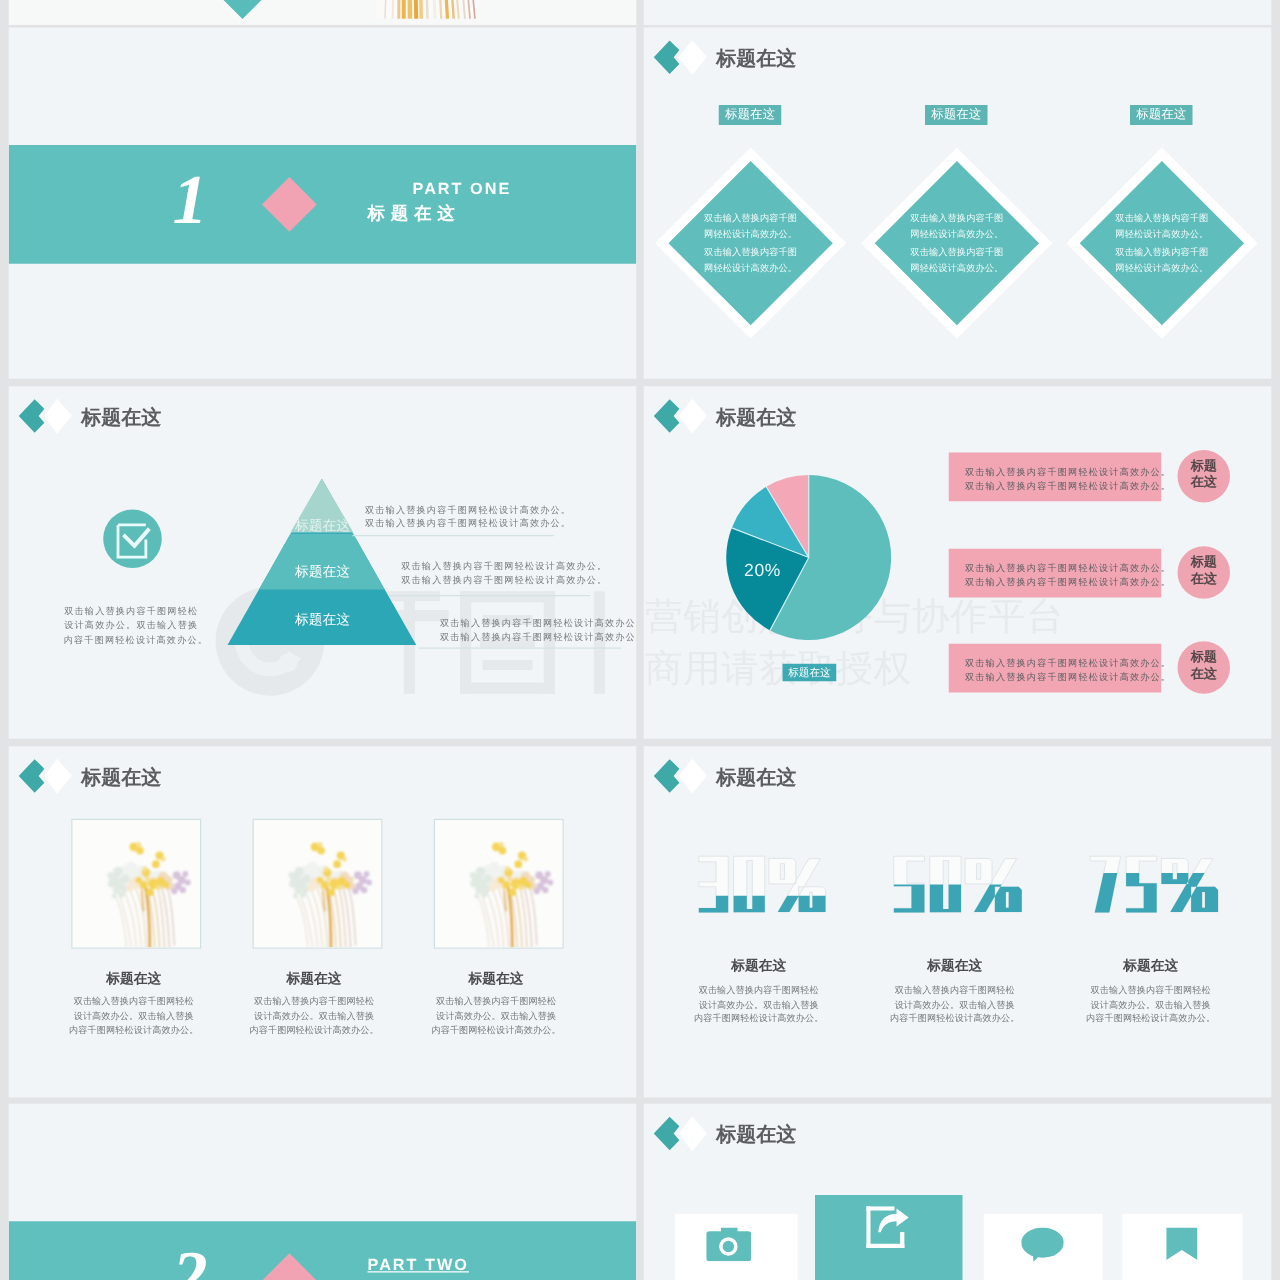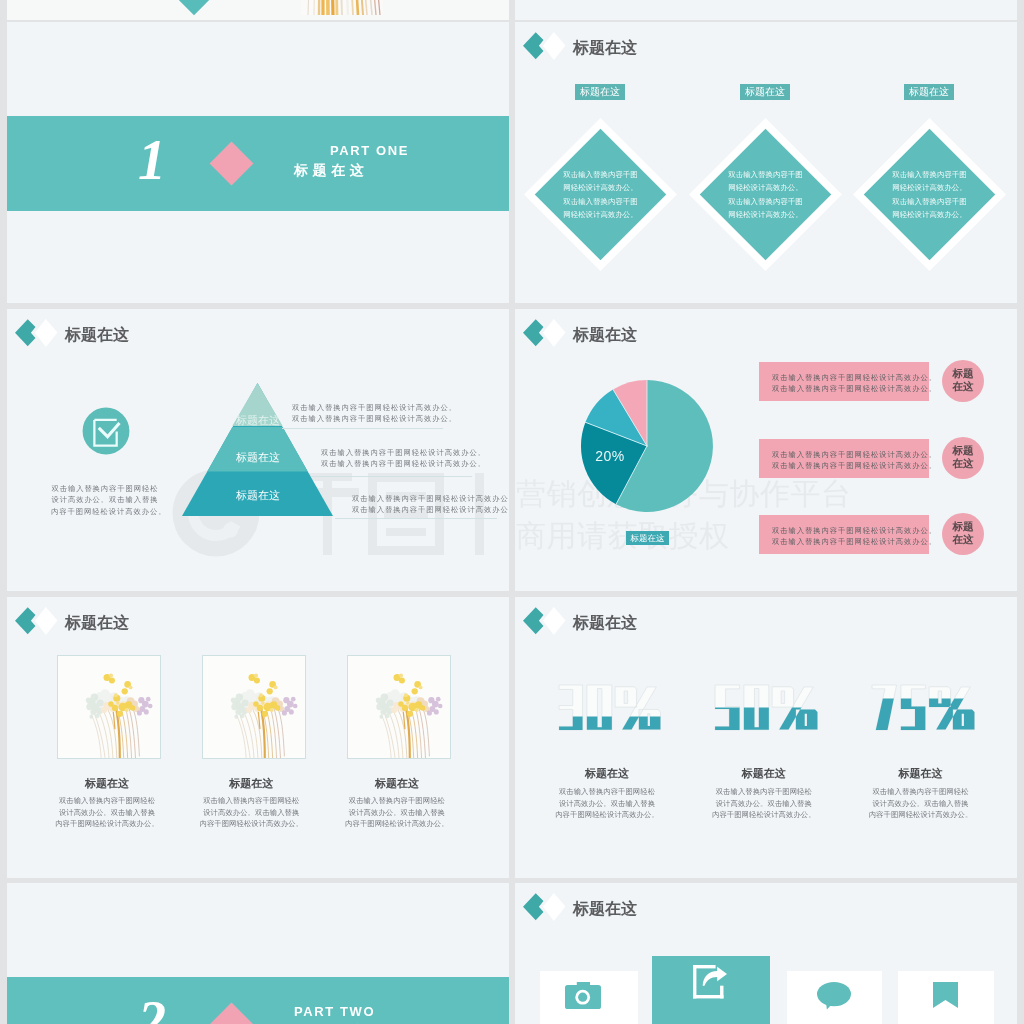--- a/index.html
+++ b/index.html
@@ -653,21 +653,21 @@
     <div class="card-h" style="left:333.5px;top:171px;width:144px;">标题在这</div>
     <div class="card-b" style="left:333.5px;top:189px;width:144px;white-space:pre;">双击输入替换内容千图网轻松
 设计高效办公。双击输入替换
 内容千图网轻松设计高效办公。</div>
   </div>
 
   <div class="slide cL r4">
     <div class="part-band" style="top:94px;height:95px;"></div>
     <div class="part-num" style="left:131px;top:110px;font-size:56px;">2</div>
     <div class="part-dia" style="left:209px;top:126px;width:31px;height:31px;"></div>
-    <div class="part-en" style="left:287px;top:121px;">PART  TWO</div>
+    <div class="part-en" style="left:287px;top:121px;text-decoration:underline;">PART  TWO</div>
     <div class="part-cn" style="left:287px;top:140px;">标题在这</div>
   </div>
 
   <div class="slide cR r4">
     <div class="hdr">
       <div class="hdr-logo">
         <svg width="43" height="28" viewBox="0 0 43 28">
           <polygon points="0,13.7 12.7,0.3 20.5,7.9 15.9,13.7 20.5,19.1 12.7,27.2" fill="#3fa9a7"></polygon>
           <polygon points="20,13.7 30.8,0 42.5,13.6 30.8,27.9" fill="#ffffff"></polygon>
         </svg>

